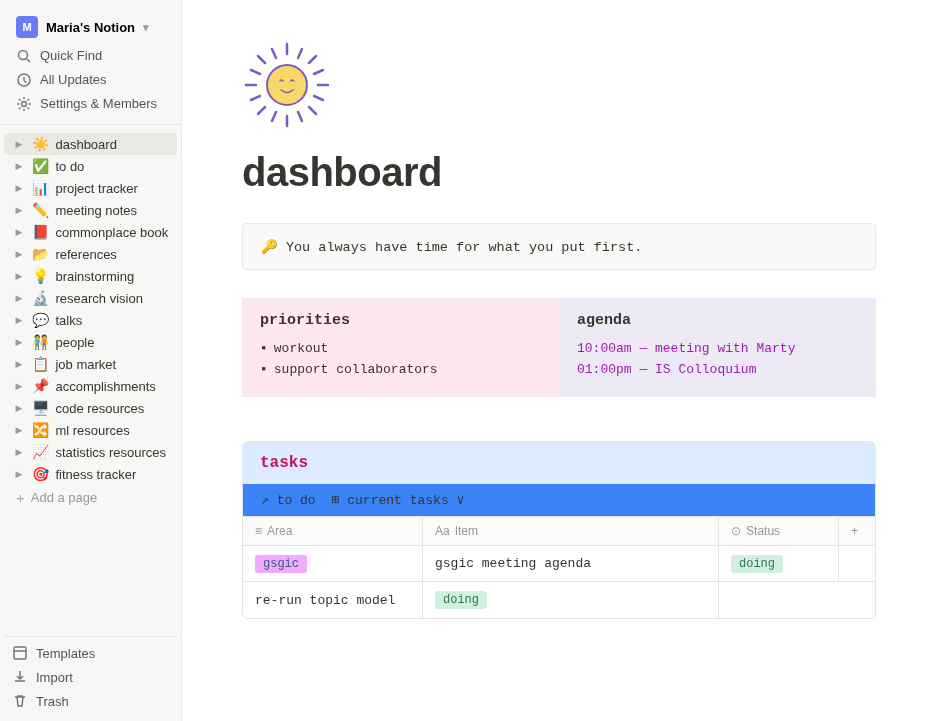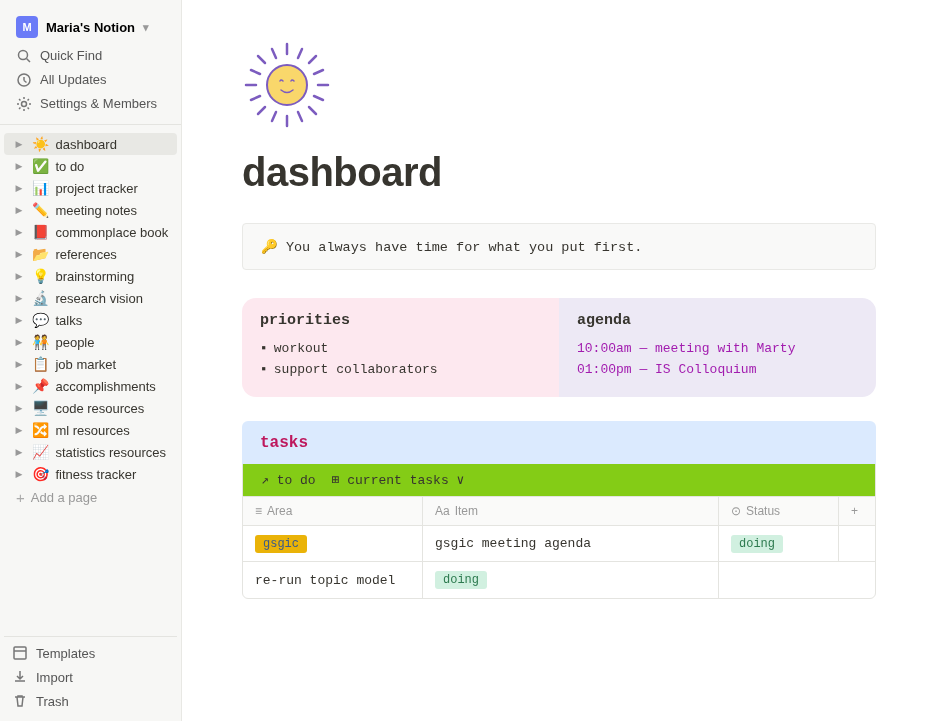--- a/index.html
+++ b/index.html
@@ -135,22 +135,22 @@
       font-size: 13.5px;
       color: #37352f;
       margin-bottom: 28px;
       border: 1px solid #e9e9e6;
     }
 
     .two-col {
       display: grid;
       grid-template-columns: 1fr 1fr;
       gap: 0;
-      margin-bottom: 24px;
-      border-radius: 14px;
+      margin-bottom: 44px;
+      border-radius: 0;
       overflow: hidden;
     }
 
     .priorities-box {
       background: #fde8ef;
       padding: 14px 18px;
     }
     .agenda-box {
       background: #ede9f5;
       padding: 14px 18px;
@@ -204,21 +204,21 @@
       font-family: 'Courier New', monospace;
       font-size: 16px;
       font-weight: 700;
       color: #be185d;
     }
     .tasks-subheader {
       display: flex;
       align-items: center;
       gap: 16px;
       padding: 8px 18px;
-      background: #84cc16;
+      background: #3b82f6;
       border-left: 1px solid #e4e4e0;
       border-right: 1px solid #e4e4e0;
     }
     .tasks-link {
       font-family: 'Courier New', monospace;
       font-size: 13px;
       color: #37352f;
       display: flex;
       align-items: center;
       gap: 4px;
@@ -265,21 +265,21 @@
     .td:last-child { border-right: none; }
 
     .tag {
       display: inline-block;
       padding: 2px 8px;
       border-radius: 3px;
       font-size: 12px;
       font-family: 'Courier New', monospace;
       font-weight: 500;
     }
-    .tag-gsgic { background: #eab308; color: #3a5a8c; }
+    .tag-gsgic { background: #f0abfc; color: #3a5a8c; }
     .tag-goodreads { background: #fce8d5; color: #a05a1a; }
     .tag-doing { background: #d1f0e0; color: #2d7a4f; }
   </style>
 </head>
 <body>
 
 <div id="sidebar">
   <div class="sidebar-top">
     <div class="sidebar-workspace">
       <div class="workspace-icon">M</div>

